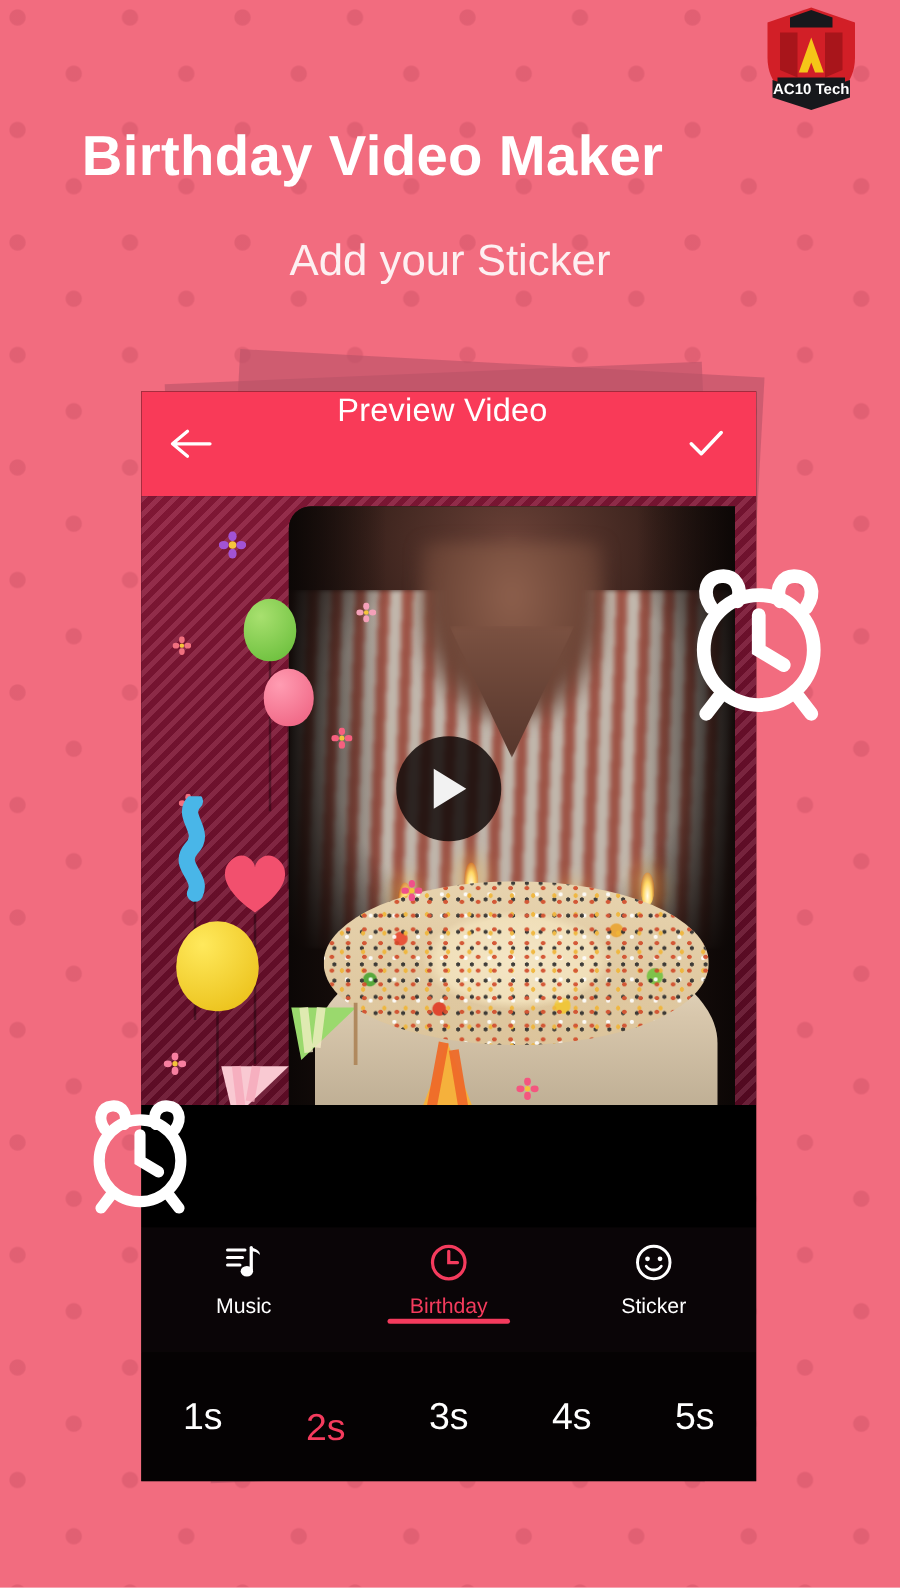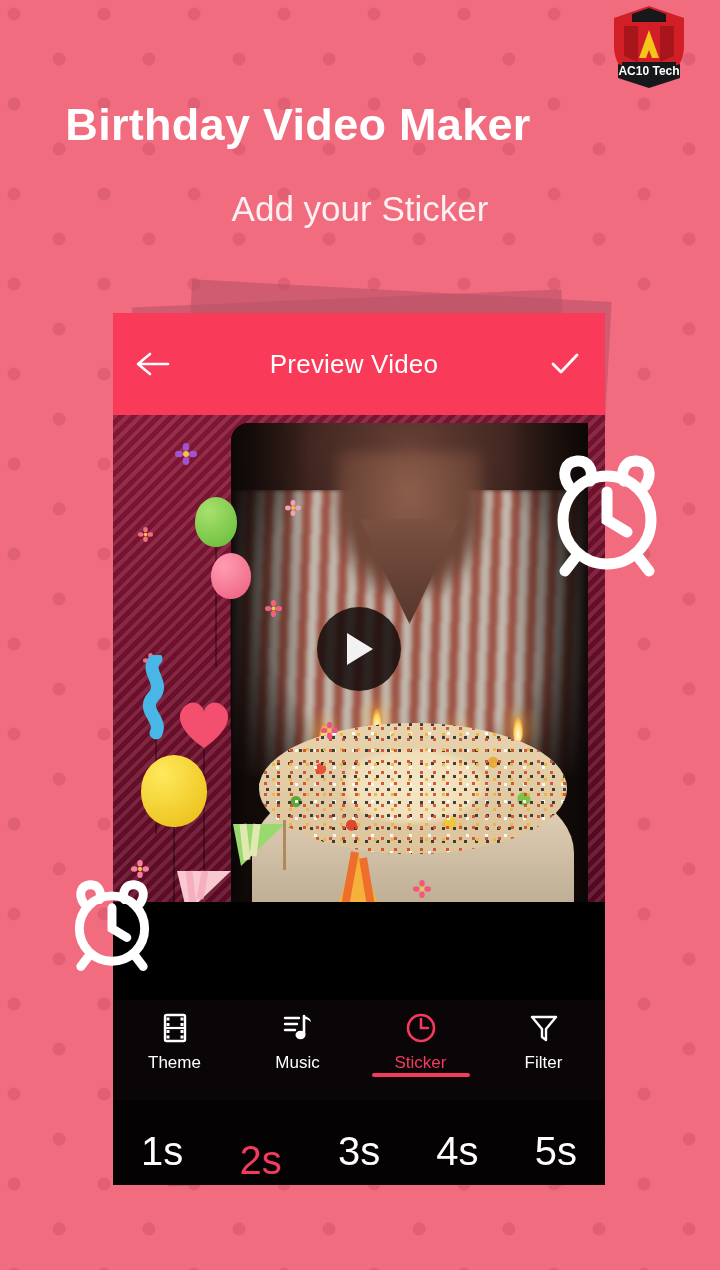--- a/index.html
+++ b/index.html
@@ -43,22 +43,22 @@
   }
   #paperA{ left:150px; top:298px; width:430px; height:880px; transform:rotate(-2.4deg); }
   #paperB{ left:168px; top:290px; width:420px; height:885px; transform:rotate(3.1deg); }
   
   #phone{
     position:absolute; left:113px; top:313px; width:492px; height:872px;
     background:#050505; overflow:hidden;
   }
   
   #appbar{
-    position:relative; height:102px; background:#f93a58;
-    display:flex; align-items:center;
+    position:relative; height:84px; background:#f93a58;
+    display:flex; 
   }
   #backBtn{ width:80px; height:84px; display:flex; align-items:center; justify-content:center; }
   #appbarTitle{
     flex:1; text-align:center; color:#ffffff;
     font-size:26px; letter-spacing:.2px; margin-left:-10px;
   }
   #doneBtn{ width:80px; height:84px; display:flex; align-items:center; justify-content:center; }
   
   #preview{
     position:relative; width:492px; height:487px; overflow:hidden;
@@ -176,21 +176,21 @@
   .tab .underline{
     position:absolute; bottom:-4px; left:50%; transform:translateX(-50%);
     width:98px; height:4px; background:#f43b5d; border-radius:2px; display:none;
   }
   .tab.active .underline{ display:block; }
   
   #durations{
     display:flex; height:103px; background:#050203; align-items:center;
   }
   .dur{
-    flex:1; text-align:center; font-size:40px; color:#ffffff;
+    flex:1; text-align:center; font-size:30px; color:#ffffff;
   }
   .dur.sel{ color:#f43b5d;margin-top:18px; }
   
   .alarm{ position:absolute; }
 </style>
 </head>
 <body>
 
 <div id="stage">
 
@@ -411,40 +411,20 @@
         <svg width="34" height="38" viewBox="0 0 34 38">
           <polygon points="5,3 31,19 5,35" fill="#f2f2f2"></polygon>
         </svg>
       </div>
     </div>
 
     <div id="blackstrip"></div>
 
     <div id="tabs">
 
-      <div class="tab">
-        <span class="ticon">
-          <svg width="28" height="30" viewBox="0 0 28 30">
-            <rect x="4" y="2" width="20" height="26" rx="1.5" fill="none" stroke="#fff" stroke-width="2.4"></rect>
-            <line x1="4" y1="15" x2="24" y2="15" stroke="#fff" stroke-width="2.2"></line>
-            <g fill="#fff">
-              <rect x="5.5" y="4.5" width="3" height="3"></rect>
-                <rect x="5.5" y="10" width="3" height="3"></rect>
-              <rect x="5.5" y="17" width="3" height="3"></rect>
-                <rect x="5.5" y="22.5" width="3" height="3"></rect>
-              <rect x="19.5" y="4.5" width="3" height="3"></rect>
-                <rect x="19.5" y="10" width="3" height="3"></rect>
-              <rect x="19.5" y="17" width="3" height="3"></rect>
-                <rect x="19.5" y="22.5" width="3" height="3"></rect>
-            </g>
-          </svg>
-        </span>
-        <span class="tlabel">Theme</span>
-
-      </div>
 
       <div class="tab">
         <span class="ticon">
           <svg width="32" height="30" viewBox="0 0 32 30">
             <g stroke="#fff" stroke-width="2.4" stroke-linecap="round">
               <line x1="3" y1="5" x2="17" y2="5"></line>
                 <line x1="3" y1="11" x2="15" y2="11"></line>
               <line x1="3" y1="17" x2="13" y2="17"></line>
             </g>
             <path d="M22 3 L22 21" stroke="#fff" stroke-width="2.6" fill="none" stroke-linecap="round"></path>
@@ -456,34 +436,37 @@
 
       </div>
 
       <div class="tab active">
         <span class="ticon">
           <svg width="32" height="32" viewBox="0 0 32 32">
             <circle cx="16" cy="16" r="13" fill="none" stroke="#f43b5d" stroke-width="2.6"></circle>
             <path d="M16 7 L16 16 L23 16" fill="none" stroke="#f43b5d" stroke-width="2.6" stroke-linecap="round"></path>
           </svg>
         </span>
-        <span class="tlabel">Sticker</span>
+        <span class="tlabel">Birthday</span>
         <span class="underline"></span>
       </div>
+
 
       <div class="tab">
         <span class="ticon">
-          <svg width="30" height="30" viewBox="0 0 30 30">
-            <path d="M3 4 L27 4 L17 16 L17 27 L13 24 L13 16 Z" fill="none" stroke="#fff" stroke-width="2.4" stroke-linejoin="round"></path>
+          <svg width="32" height="32" viewBox="0 0 32 32">
+            <circle cx="16" cy="16" r="13" fill="none" stroke="#fff" stroke-width="2.4"></circle>
+            <circle cx="11" cy="13" r="1.9" fill="#fff"></circle>
+              <circle cx="21" cy="13" r="1.9" fill="#fff"></circle>
+            <path d="M10 19 C13 23 19 23 22 19" fill="none" stroke="#fff" stroke-width="2.3" stroke-linecap="round"></path>
           </svg>
         </span>
-        <span class="tlabel">Filter</span>
-
-      </div>
-
+        <span class="tlabel">Sticker</span>
+
+      </div>
     </div>
 
     <div id="durations">
       <div class="dur">1s</div>
       <div class="dur sel">2s</div>
       <div class="dur">3s</div>
       <div class="dur">4s</div>
       <div class="dur">5s</div>
     </div>
   </div>

